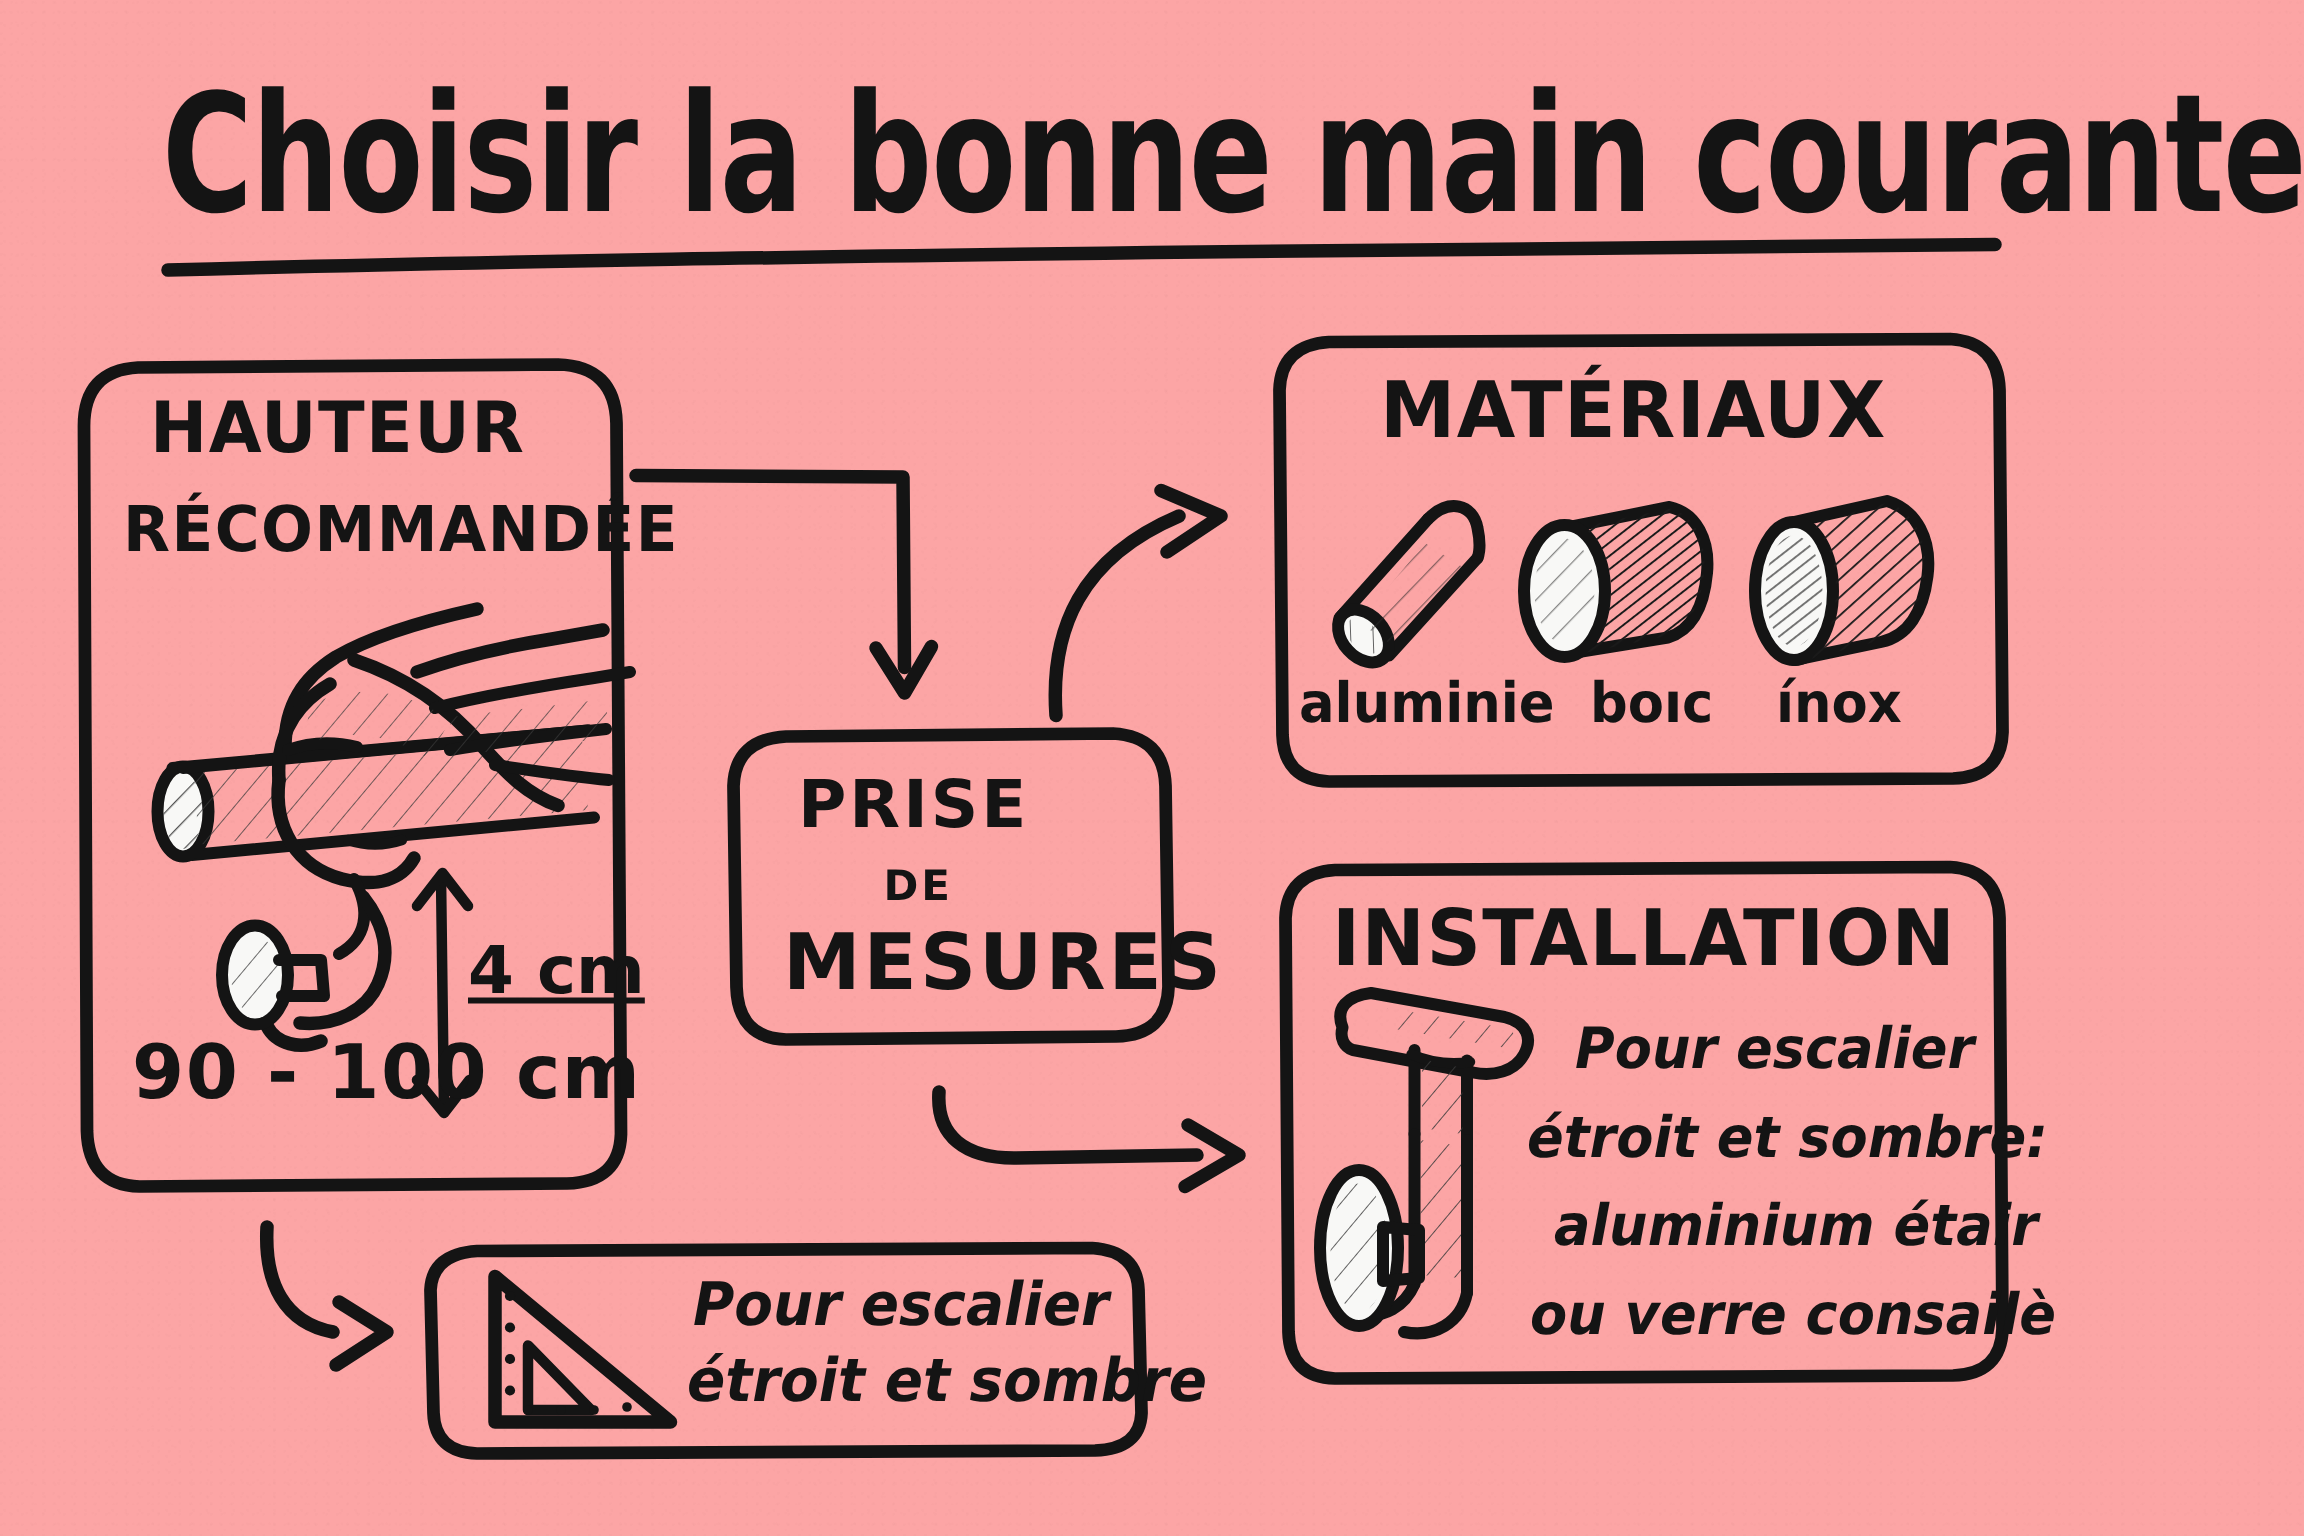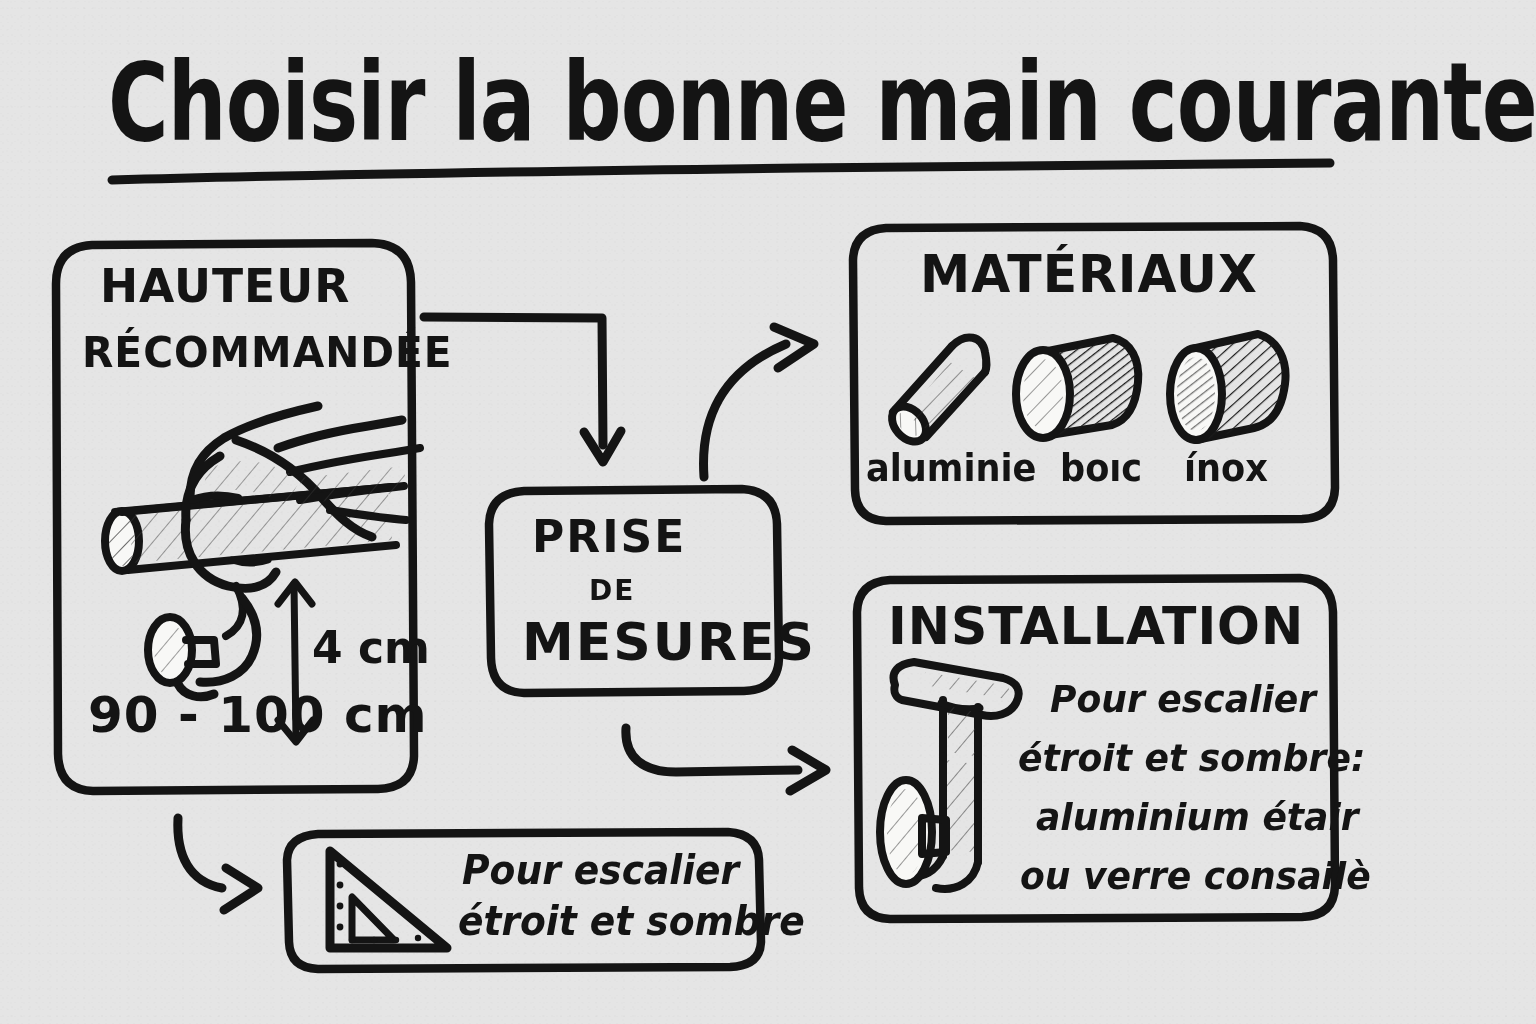--- a/index.html
+++ b/index.html
@@ -4,21 +4,21 @@
 <style>
   html, body {
     margin: 0;
     padding: 0;
     background: #ffffff;
   }
   #canvas {
     position: relative;
     width: 1536px;
     height: 1024px;
-    background: #e5e5e5;
+    background: #fca5a5;
     overflow: hidden;
     font-family: "DejaVu Sans", sans-serif;
   }
   
   #paper-grain {
     position: absolute;
     inset: 0;
     pointer-events: none;
     background-image:
       radial-gradient(circle at 12% 22%, rgba(0,0,0,0.015) 0 1px, transparent 1px),
@@ -58,21 +58,21 @@
   }
   #hauteur-line1 { left: 100px; top: 262px; font-size: 47px; transform: scaleX(0.97); }
   #hauteur-line2 { left: 82px;  top: 332px; font-size: 42px; transform: scaleX(0.97); }
   #materiaux-head { left: 920px; top: 248px; font-size: 52px; transform: scaleX(0.97); }
   #install-head   { left: 888px; top: 600px; font-size: 52px; transform: scaleX(0.97); }
   
   #prise-l1 { left: 532px; top: 515px; font-size: 44px; font-weight: 700; letter-spacing: 2px; }
   #prise-l2 { left: 589px; top: 577px; font-size: 28px; font-weight: 700; letter-spacing: 2px; text-align: center; }
   #prise-l3 { left: 522px; top: 616px; font-size: 52px; font-weight: 700; letter-spacing: 2px; }
   
-  #dim-4cm  { left: 312px; top: 626px; font-size: 44px; font-weight: 700; }
+  #dim-4cm  { left: 312px; top: 626px; font-size: 44px; font-weight: 700; text-decoration: underline; }
   #dim-range{ left: 88px;  top: 690px; font-size: 50px; font-weight: 700; letter-spacing: 1px; }
   
   .matcap {
     font-family: "DejaVu Sans", sans-serif;
     font-size: 37px;
     font-weight: 600;
     transform-origin: left top;
     transform: scaleX(0.95);
   }
   #mat-cap-0 { left: 866px;  top: 450px; }

